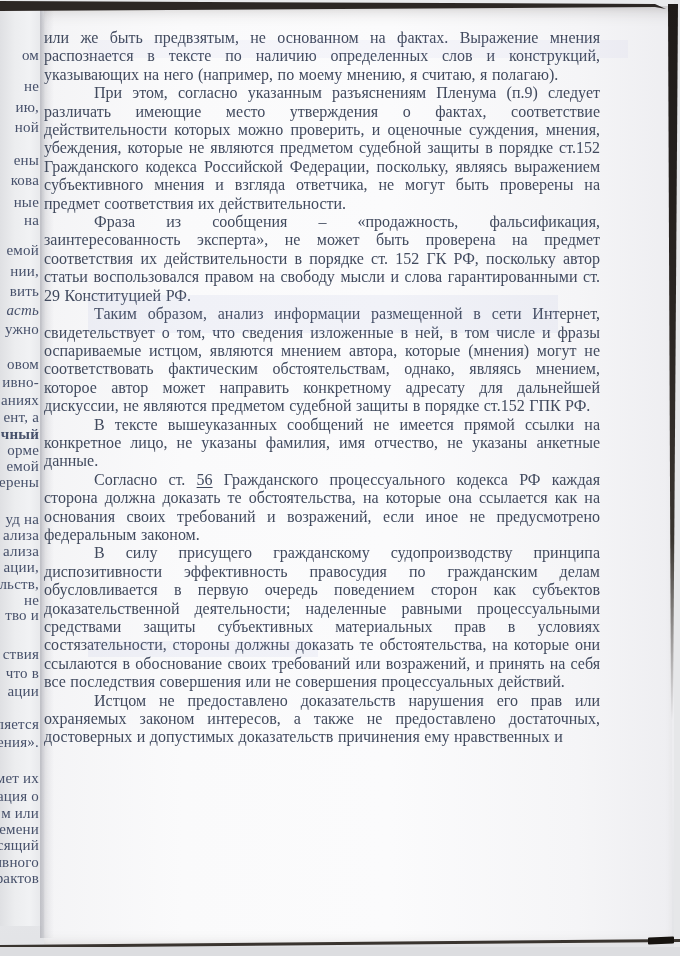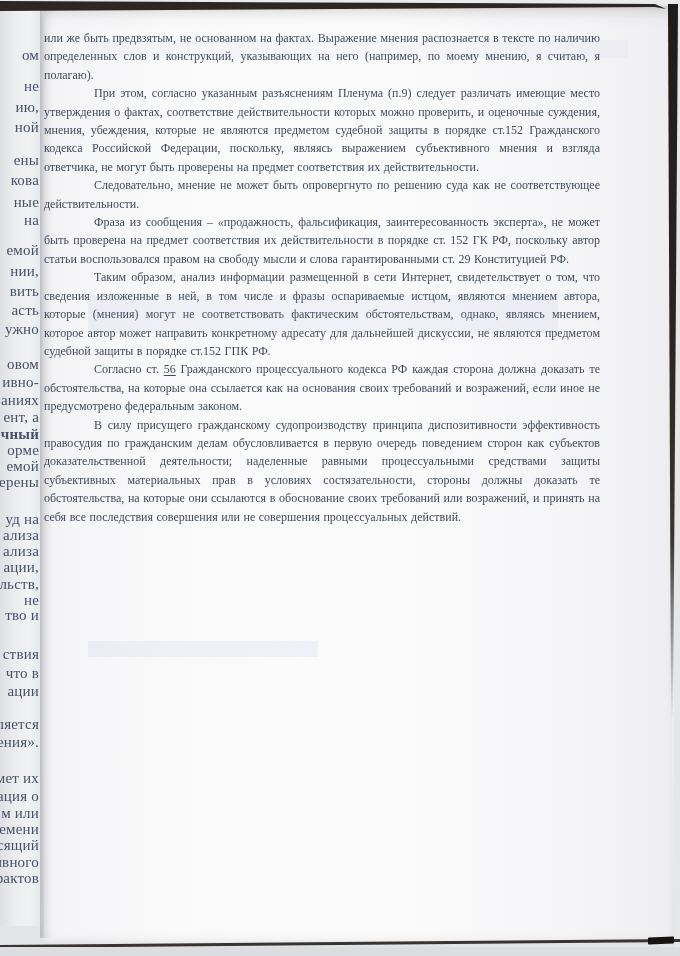--- a/index.html
+++ b/index.html
@@ -29,21 +29,21 @@
     clip-path:polygon(6px 0,16px 0,11px 100%,9px 100%);}
   .right-margin{position:absolute;left:674px;top:0;width:6px;height:956px;background:#e6e7e9;}
   .bottom-edge{position:absolute;left:0;top:936px;width:680px;height:20px;}
   .bottom-edge .line{position:absolute;left:0;top:0;width:100%;height:14px;background:#39342f;
     clip-path:polygon(0 9px,100% 3px,100% 6px,0 12px);}
   .bottom-edge .blob{position:absolute;left:648px;top:1px;width:26px;height:7px;background:#17130f;
     border-radius:1px;transform:skewY(-2deg);}
   .bottom-edge .below{position:absolute;left:0;top:11px;width:100%;height:9px;background:#dcdde0;}
   
   .text-block{position:absolute;left:44px;top:29px;width:556px;
-    font-size:12px;line-height:18.4px;color:#414a5e;text-align:justify;
+    font-size:16px;line-height:18.4px;color:#414a5e;text-align:justify;
     word-spacing:.5px;}
   p.para{margin:0;text-indent:50px;}
   p.para.noindent{text-indent:0;}
   .u{text-decoration:underline;text-underline-offset:2px;}
   
   .tint{position:absolute;background:rgba(145,155,215,.09);pointer-events:none;}
   .tint.t1{left:88px;top:295px;width:470px;height:38px;}
   .tint.t2{left:88px;top:641px;width:230px;height:16px;}
   .tint.t3{left:88px;top:40px;width:540px;height:18px;background:rgba(145,155,215,.06);}
 </style>
@@ -57,21 +57,21 @@
       <div class="frag" style="top: 72px;">не</div>
       <div class="frag" style="top: 93px;">ию,</div>
       <div class="frag" style="top: 113px;">ной</div>
       <div class="frag" style="top: 146px;">ены</div>
       <div class="frag" style="top: 166px;">кова</div>
       <div class="frag" style="top: 188px;">ные</div>
       <div class="frag" style="top: 206px;">на</div>
       <div class="frag" style="top: 236px;">емой</div>
       <div class="frag" style="top: 257px;">нии,</div>
       <div class="frag" style="top: 277px;">вить</div>
-      <div class="frag" style="top: 296px;">асть</div>
+      <div class="frag" style="top: 296px; font-style: italic;">асть</div>
       <div class="frag" style="top: 315px;">ужно</div>
       <div class="frag" style="top: 350px;">овом</div>
       <div class="frag" style="top: 368px; text-align: center;">ивно-</div>
       <div class="frag" style="top: 386px;">аниях</div>
       <div class="frag" style="top: 403px;">ент, а</div>
       <div class="frag" style="top: 420px; font-weight: bold;">чный</div>
       <div class="frag" style="top: 436px;">орме</div>
       <div class="frag" style="top: 452px;">емой</div>
       <div class="frag" style="top: 468px;">ерены</div>
       <div class="frag" style="top: 505px; margin-left: 30px;">уд на</div>
@@ -91,25 +91,26 @@
       <div class="frag" style="top: 799px;">м или</div>
       <div class="frag" style="top: 815px;">емени</div>
       <div class="frag" style="top: 831px;">осящий</div>
       <div class="frag" style="top: 848px;">ивного</div>
       <div class="frag" style="top: 864px;">фактов</div>
     </div>
   <div class="fold-shadow"></div>
   <div class="text-block" id="text-block">
       <p class="para noindent"><span>или же быть предвзятым, не основанном на фактах. Выражение мнения распознается в тексте по наличию определенных слов и конструкций, указывающих на него (например, по моему мнению, я считаю, я полагаю).</span></p>
       <p class="para"><span>При этом, согласно указанным разъяснениям Пленума (п.9) следует различать имеющие место утверждения о фактах, соответствие действительности которых можно проверить, и оценочные суждения, мнения, убеждения, которые не являются предметом судебной защиты в порядке ст.152 Гражданского кодекса Российской Федерации, поскольку, являясь выражением субъективного мнения и взгляда ответчика, не могут быть проверены на предмет соответствия их действительности.</span></p>
-      <p class="para"><span>Следовательно, мнение не может быть опровергнуто по решению суда как не соответствующее действительности.</span></p>
       <p class="para"><span>Фраза из сообщения – «продажность, фальсификация, заинтересованность эксперта», не может быть проверена на предмет соответствия их действительности в порядке ст. 152 ГК РФ, поскольку автор статьи воспользовался правом на свободу мысли и слова гарантированными ст. 29 Конституцией РФ.</span></p>
       <p class="para"><span>Таким образом, анализ информации размещенной в сети Интернет, свидетельствует о том, что сведения изложенные в ней, в том числе и фразы оспариваемые истцом, являются мнением автора, которые (мнения) могут не соответствовать фактическим обстоятельствам, однако, являясь мнением, которое автор может направить конкретному адресату для дальнейшей дискуссии, не являются предметом судебной защиты в порядке ст.152 ГПК РФ.</span></p>
+      <p class="para"><span>В тексте вышеуказанных сообщений не имеется прямой ссылки на конкретное лицо, не указаны фамилия, имя отчество, не указаны анкетные данные.</span></p>
       <p class="para"><span>Согласно ст. </span><span class="u">56</span><span> Гражданского процессуального кодекса РФ каждая сторона должна доказать те обстоятельства, на которые она ссылается как на основания своих требований и возражений, если иное не предусмотрено федеральным законом.</span></p>
       <p class="para"><span>В силу присущего гражданскому судопроизводству принципа диспозитивности эффективность правосудия по гражданским делам обусловливается в первую очередь поведением сторон как субъектов доказательственной деятельности; наделенные равными процессуальными средствами защиты субъективных материальных прав в условиях состязательности, стороны должны доказать те обстоятельства, на которые они ссылаются в обоснование своих требований или возражений, и принять на себя все последствия совершения или не совершения процессуальных действий.</span></p>
+      <p class="para"><span>Истцом не предоставлено доказательств нарушения его прав или охраняемых законом интересов, а также не предоставлено достаточных, достоверных и допустимых доказательств причинения ему нравственных и</span></p>
     </div>
   <div class="tint t1"></div>
   <div class="tint t2"></div>
   <div class="tint t3"></div>
   <div class="right-margin"></div>
   <div class="top-edge"></div>
   <div class="right-edge"></div>
   <div class="bottom-edge">
     <div class="line"></div>
     <div class="blob"></div>

